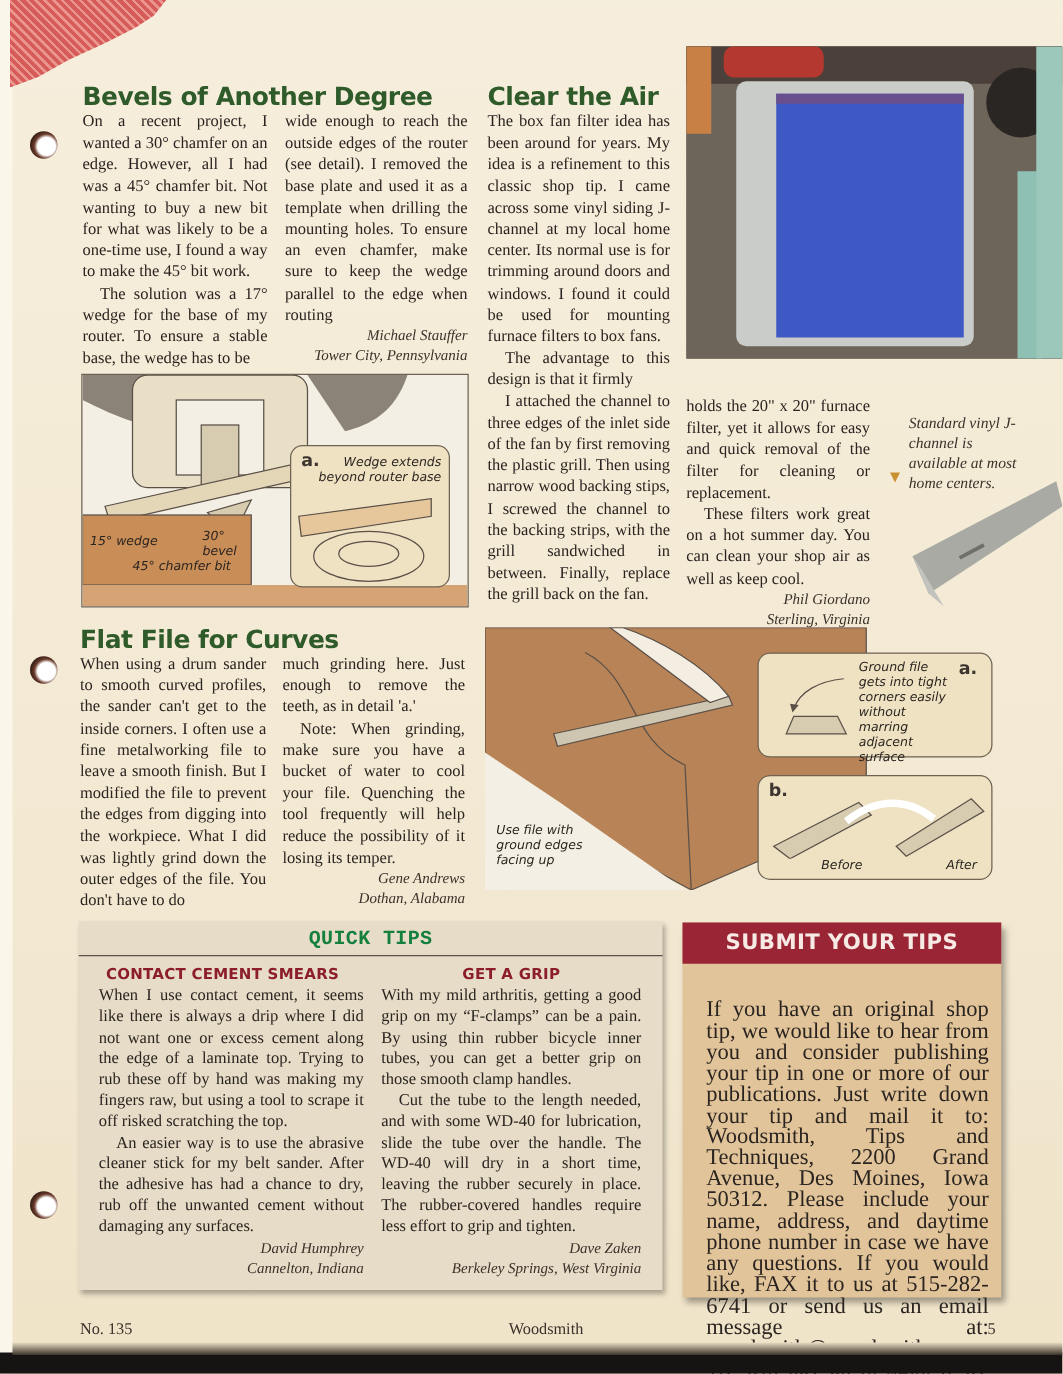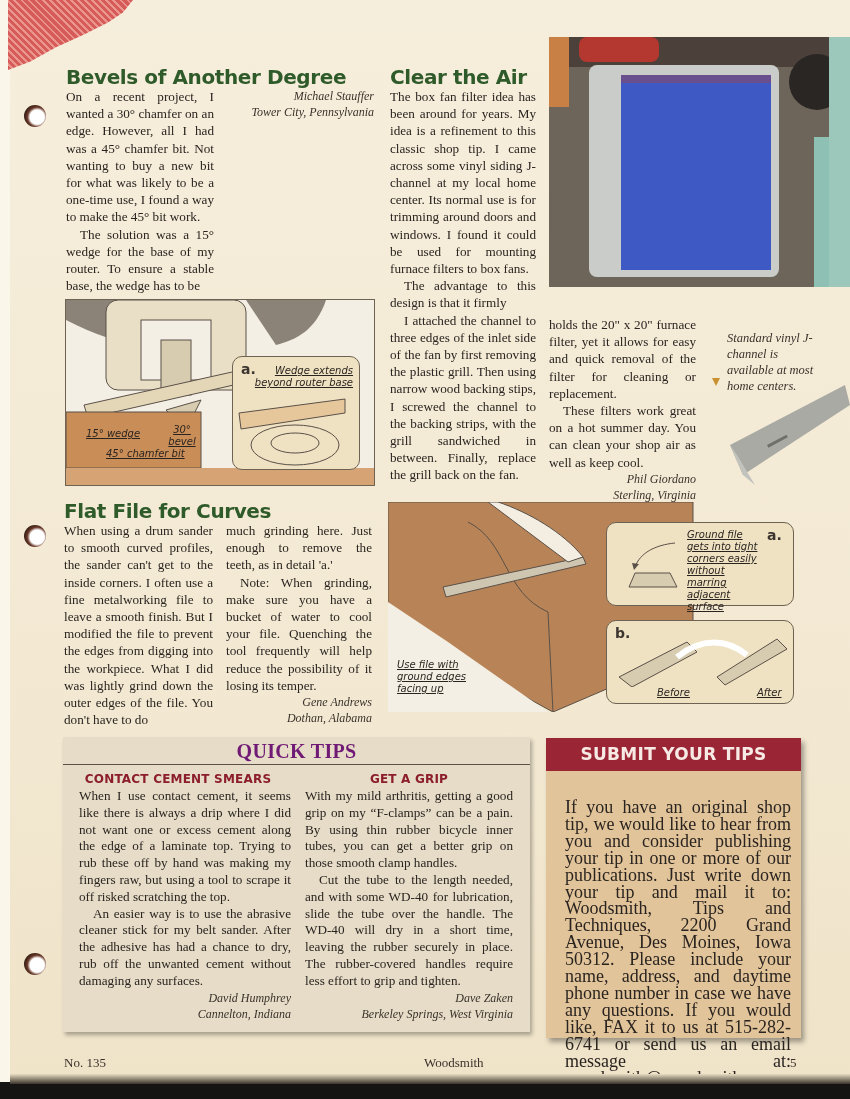--- a/index.html
+++ b/index.html
@@ -19,32 +19,32 @@
 
   h2.title { position:absolute; margin:0; font-family:"DejaVu Sans", sans-serif; font-weight:bold;
       color:#2f5a2a; font-size:20px; letter-spacing:-0.4px; line-height:22px; }
   .col { position:absolute; font-size:13.2px; line-height:17.2px; text-align:justify; margin:0; }
   .col p { margin:0; }
   .col p.ind { text-indent:14px; }
   .byline { text-align:right; font-style:italic; font-size:12px; line-height:16px; color:#3a322b; }
 
   .illus { position:absolute; border:1px solid #6e6253; overflow:hidden; }
   .lbl { position:absolute; font-family:"DejaVu Sans", sans-serif; font-style:italic; font-size:10px;
-      line-height:12px; color:#2a2420;text-decoration:underline; }
+      line-height:12px; color:#2a2420; }
   .detail-box { position:absolute; background:#efe2c2; border:1.5px solid #6e6253; border-radius:10px; }
   .detail-letter { position:absolute; font-family:"DejaVu Sans", sans-serif; font-weight:bold;
       font-size:14px; color:#3c3530; }
 
   .photo { position:absolute; overflow:hidden; }
   .caption { position:absolute; font-style:italic; font-size:12.5px; line-height:16px; color:#3a322b; }
 
   .qt-box { position:absolute; left:63px; top:737px; width:467px; height:295px; background:#e6dcc7;
       box-shadow:2px 3px 4px rgba(0,0,0,.3); }
   .qt-head { position:absolute; left:0; top:0; width:467px; height:27px; text-align:center;
-      font-family:Liberation Serif, serif; font-weight:bold; font-size:20px; color:#701a75;
+      font-family:Liberation Mono, monospace; font-weight:bold; font-size:16px; color:#15803d;
       line-height:28px; border-bottom:1.5px solid #5a5048; letter-spacing:0.3px; }
   .qt-sub { position:absolute; font-family:"DejaVu Sans", sans-serif; font-weight:bold; font-size:12px;
       color:#8c1d2a; text-align:center; letter-spacing:0.2px; }
   .qt-col { position:absolute; font-size:13.2px; line-height:16.8px; text-align:justify; }
   .qt-col p { margin:0; }
   .qt-col p.ind { text-indent:14px; }
 
   .sy-box { position:absolute; left:546px; top:738px; width:255px; height:300px; background:#e2c49a;
       box-shadow:3px 4px 5px rgba(0,0,0,.35); }
   .sy-head { position:absolute; left:0; top:0; width:255px; height:33px; background:#9a2535;
@@ -61,41 +61,42 @@
 <div class="page">
   <div class="bleed-left"></div>
   <div class="netting"></div>
   <div class="hole" style="top:105px"></div>
   <div class="hole" style="top:525px"></div>
   <div class="hole" style="top:953px"></div>
 
   <h2 class="title" style="left:66px; top:66px;text-align:center;">Bevels of Another Degree</h2>
   <div class="col" style="left:66px; top:88px; width:148px;">
     <p>On a recent project, I wanted a 30° chamfer on an edge. However, all I had was a 45° chamfer bit. Not wanting to buy a new bit for what was likely to be a one-time use, I found a way to make the 45° bit work.</p>
-    <p class="ind">The solution was a 15° wedge for the base of my router. To ensure a stable base, the wedge has to be</p>
+    <p class="ind">The solution was a 17° wedge for the base of my router. To ensure a stable base, the wedge has to be</p>
   </div>
   <div class="col" style="left:228px; top:88px; width:146px;">
+    <p>wide enough to reach the outside edges of the router (see detail). I removed the base plate and used it as a template when drilling the mounting holes. To ensure an even chamfer, make sure to keep the wedge parallel to the edge when routing</p>
     <div class="byline">Michael Stauffer</div>
     <div class="byline">Tower City, Pennsylvania</div>
   </div>
 
   <div class="illus" style="left:65px; top:299px; width:308px; height:185px; background:#f4efe4;">
     <svg width="308" height="185">
       <path d="M0,20 C40,40 70,50 110,40 L110,0 L0,0 Z" fill="#8b8378"></path>
       <path d="M180,0 L260,0 C250,30 230,40 210,45 Z" fill="#8b8378"></path>
       <rect x="40" y="0" width="140" height="90" rx="12" fill="#e9dfc6" stroke="#5a5048"></rect>
       <rect x="75" y="20" width="70" height="60" fill="#f4efe4" stroke="#5a5048"></rect>
       <rect x="95" y="40" width="30" height="55" fill="#d8ccb0" stroke="#5a5048"></rect>
       <polygon points="18,105 220,60 225,72 22,118" fill="#e4d7b8" stroke="#5a5048"></polygon>
       <polygon points="100,110 135,100 120,130" fill="#d8ccb0" stroke="#5a5048"></polygon>
       <rect x="0" y="112" width="135" height="56" fill="#c98d57" stroke="#5a5048"></rect>
       <rect x="0" y="168" width="308" height="17" fill="#d6a474"></rect>
     </svg>
-    <div class="lbl" style="left:20px; top:128px;">15° wedge</div>
-    <div class="lbl" style="left:96px; top:124px; width:40px; text-align:center;">30° bevel</div>
+    <div class="lbl" style="left:6px; top:128px;">15° wedge</div>
+    <div class="lbl" style="left:96px; top:124px; width:40px; text-align:left;">30° bevel</div>
     <div class="lbl" style="left:40px; top:148px;">45° chamfer bit</div>
     <div class="detail-box" style="left:166px; top:56px; width:126px; height:112px;">
       <div class="detail-letter" style="left:8px; top:4px;">a.</div>
       <div class="lbl" style="left:20px; top:8px; width:100px; text-align:right;">Wedge extends beyond router base</div>
       <svg width="126" height="112" style="position:absolute;left:0;top:0">
         <polygon points="6,56 112,42 112,56 8,72" fill="#e6c79c" stroke="#5a5048"></polygon>
         <ellipse cx="62" cy="88" rx="44" ry="20" fill="none" stroke="#5a5048"></ellipse>
         <ellipse cx="62" cy="86" rx="24" ry="10" fill="none" stroke="#5a5048"></ellipse>
       </svg>
     </div>
@@ -193,17 +194,17 @@
       <div class="byline">Berkeley Springs, West Virginia</div>
     </div>
   </div>
 
   <div class="sy-box">
     <div class="sy-head">SUBMIT YOUR TIPS</div>
     <div class="sy-body">If you have an original shop tip, we would like to hear from you and consider publishing your tip in one or more of our publications. Just write down your tip and mail it to: Woodsmith, Tips and Techniques, 2200 Grand Avenue, Des Moines, Iowa 50312. Please include your name, address, and daytime phone number in case we have any questions. If you would like, FAX it to us at 515-282-6741 or send us an email message at: woodsmith@woodsmith.com. We will pay up to $200 if we publish your tip.</div>
   </div>
 
   <div class="footer" style="left:64px;">No. 135</div>
-  <div class="footer" style="left:424px;">Woodsmith</div>
+  <div class="footer" style="left:407px;">Woodsmith</div>
   <div class="footer" style="left:790px;">5</div>
 
   <div class="bottom-bar"></div>
 </div>
 
 </body></html>

